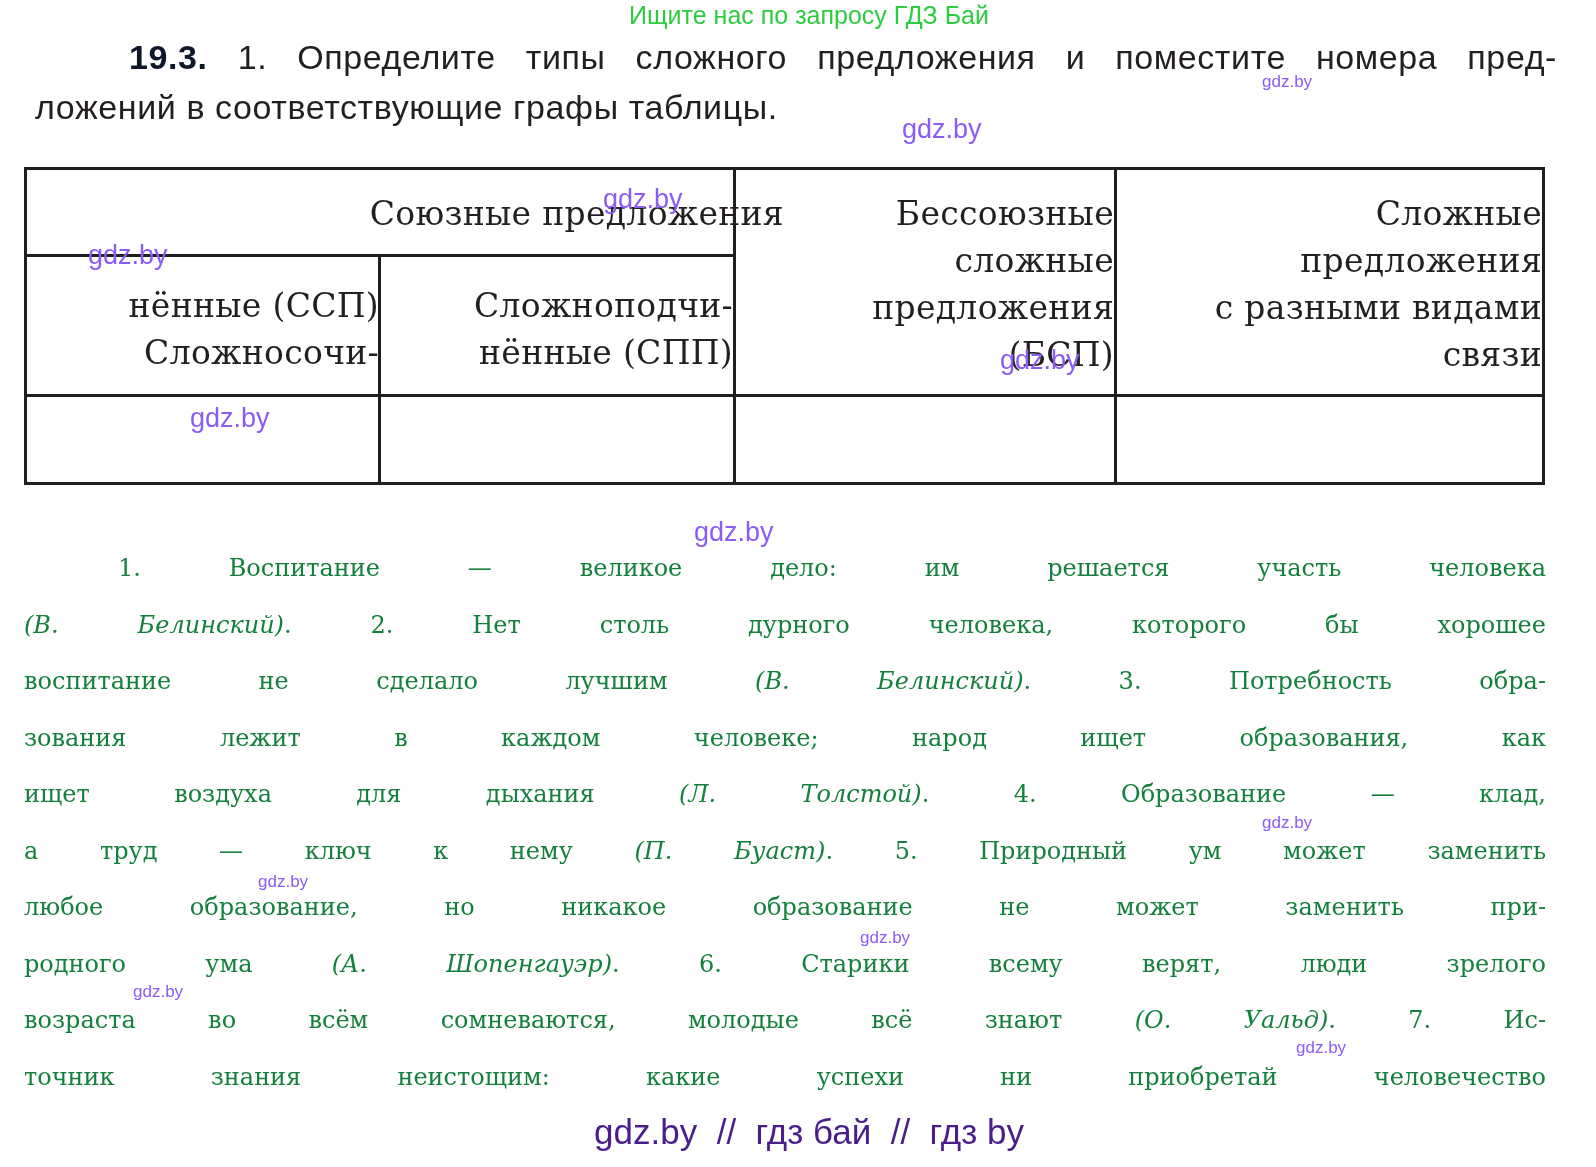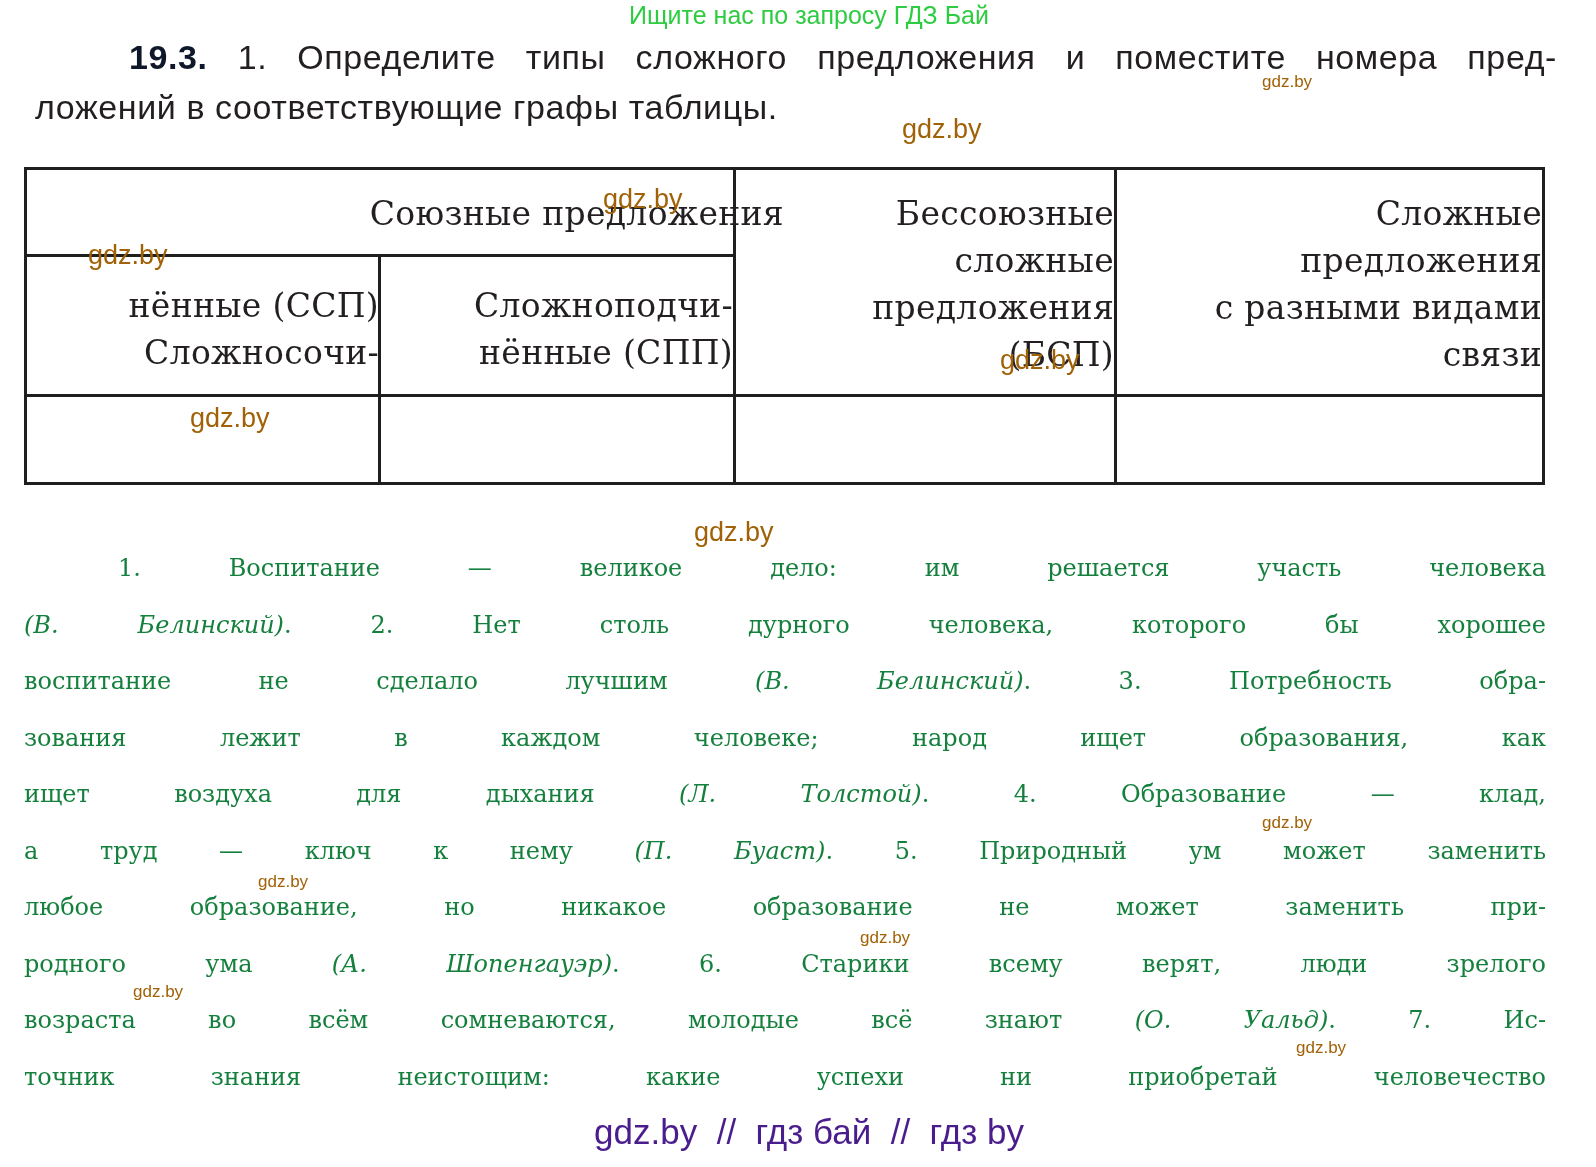--- a/index.html
+++ b/index.html
@@ -7,21 +7,21 @@
   .sans { font-family: "Liberation Sans", "DejaVu Sans", sans-serif; }
   .abs { position:absolute;margin-left:11px; }
 
   .top-banner { left:0; width:1596px; top:0; text-align:center; font-size:25px; color:#2ecc40; line-height:30px; letter-spacing:0px; }
 
   .task { left:24px; top:32px; width:1522px; font-size:34px; line-height:50px; letter-spacing:0.6px; }
   .task .num { color:#0f172a; font-weight:bold; }
   .task-line1 { padding-left:94px; text-align:justify; text-align-last:justify; white-space:nowrap; }
   .task-line2 { white-space:nowrap; }
 
-  .wm { font-family: "Liberation Sans", "DejaVu Sans", sans-serif; color:#a16207; position:absolute; white-space:nowrap; }
+  .wm { font-family: "Liberation Sans", "DejaVu Sans", sans-serif; color:#8b5cf6; position:absolute; white-space:nowrap; }
   .wm-l { font-size:27px; }
   .wm-s { font-size:17px; }
 
   
   .tbl { position:absolute; left:24px; top:167px; width:1521px; height:318px; border:3px solid #1f1f1f; box-sizing:border-box; }
   .line { position:absolute; background:#1f1f1f; }
   .cell-text { position:absolute; text-align:right; font-size:33px; line-height:47px; font-family:"DejaVu Serif","Liberation Serif",serif; color:#231f20; letter-spacing:0.3px; }
 
   .body-text { position:absolute; left:24px; width:1522px; font-size:24px; line-height:56.5px; font-family:"DejaVu Serif","Liberation Serif",serif; color:#15803d; }
   .bl { white-space:nowrap; text-align:justify; text-align-last:justify; display:block; height:56.5px; }

